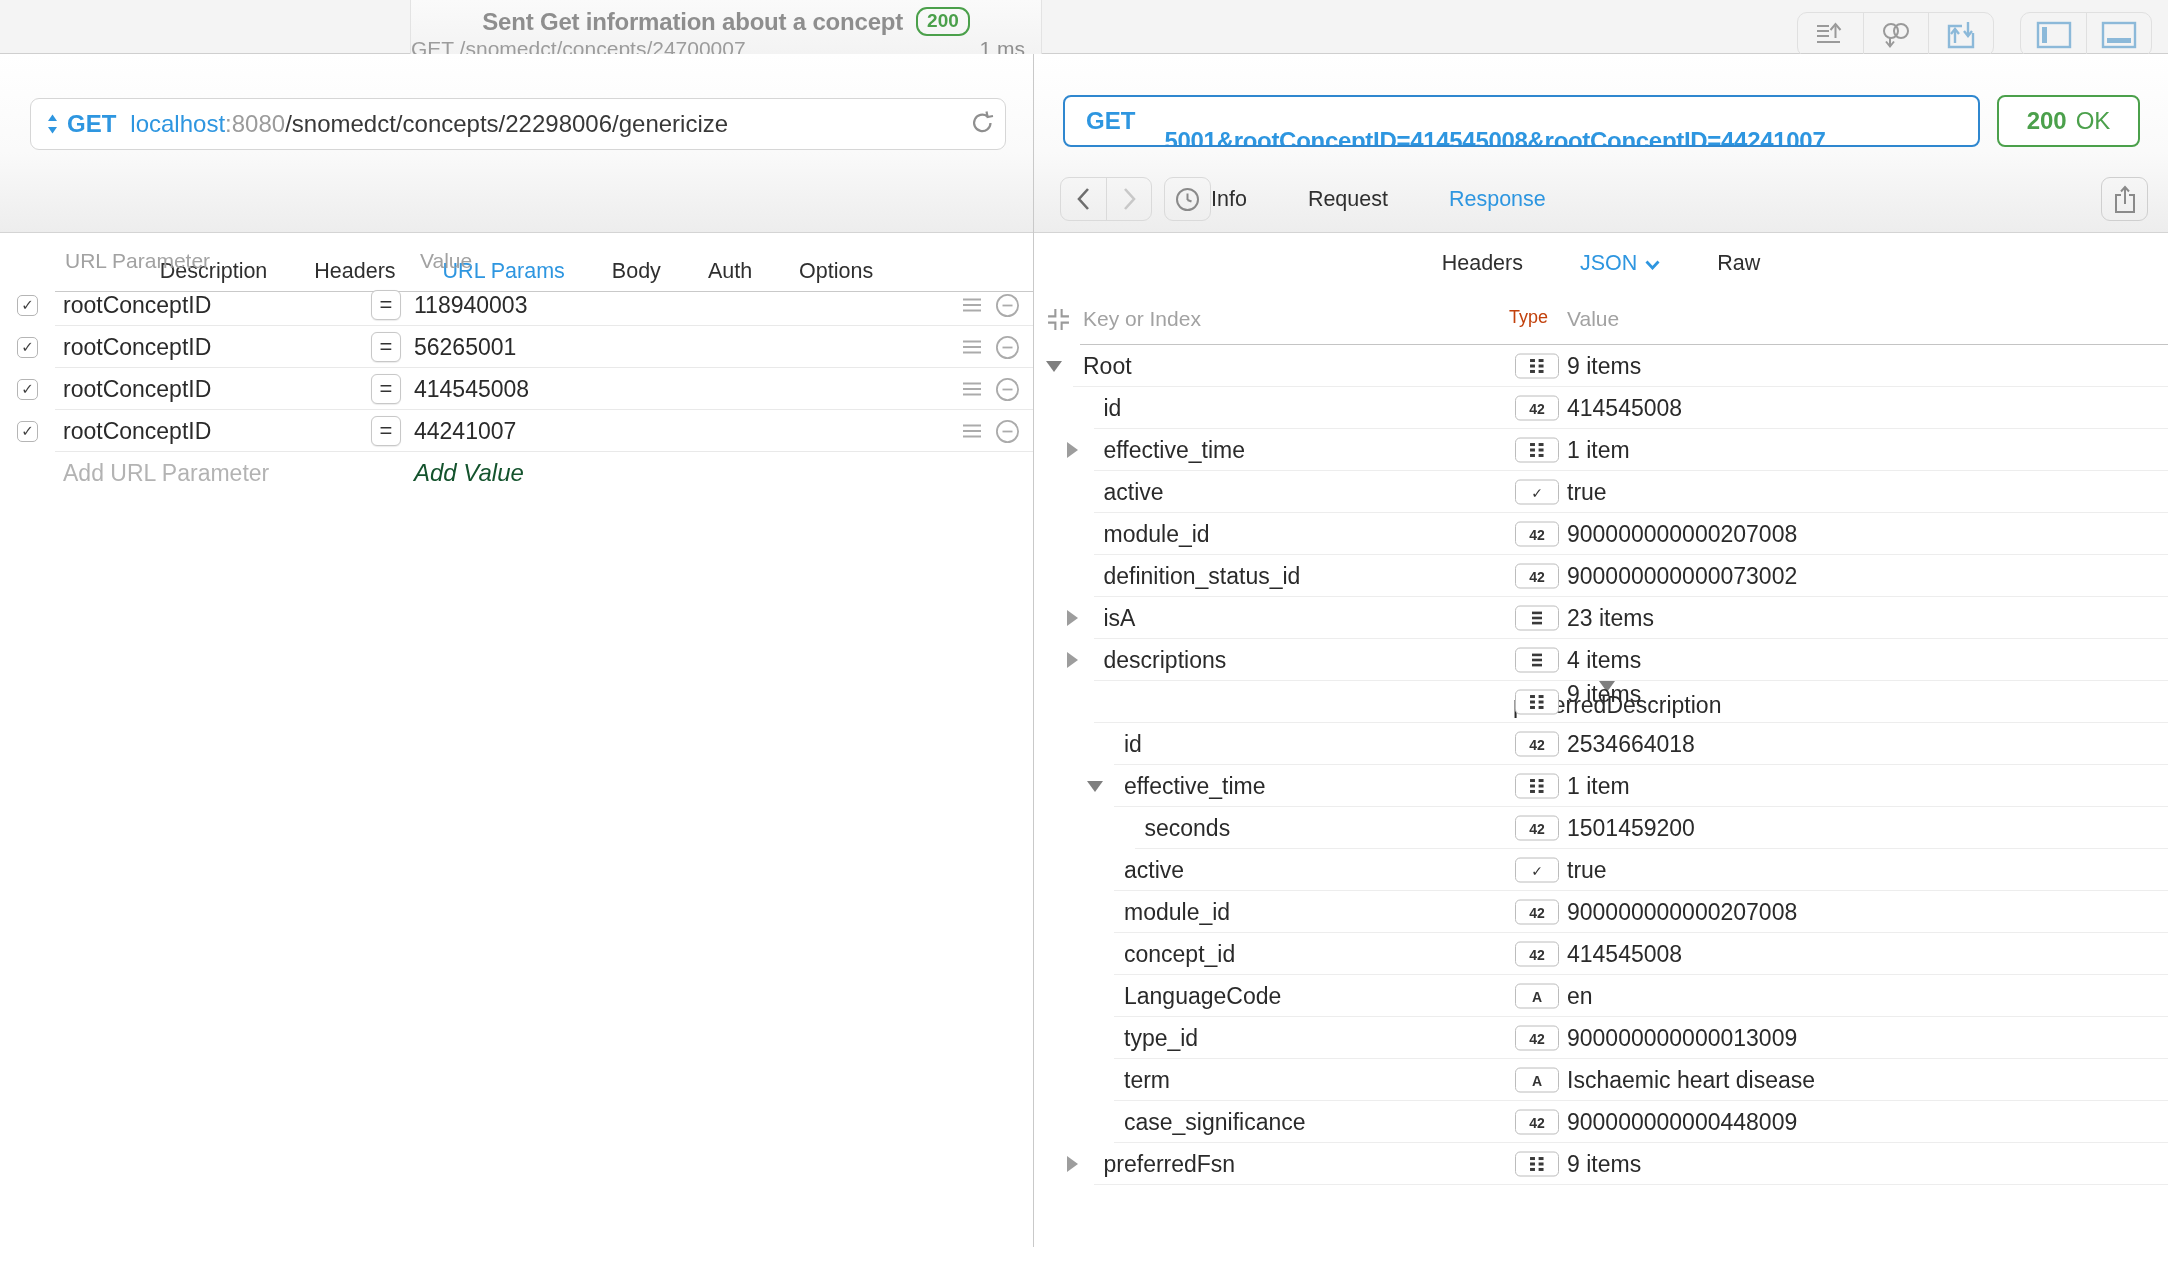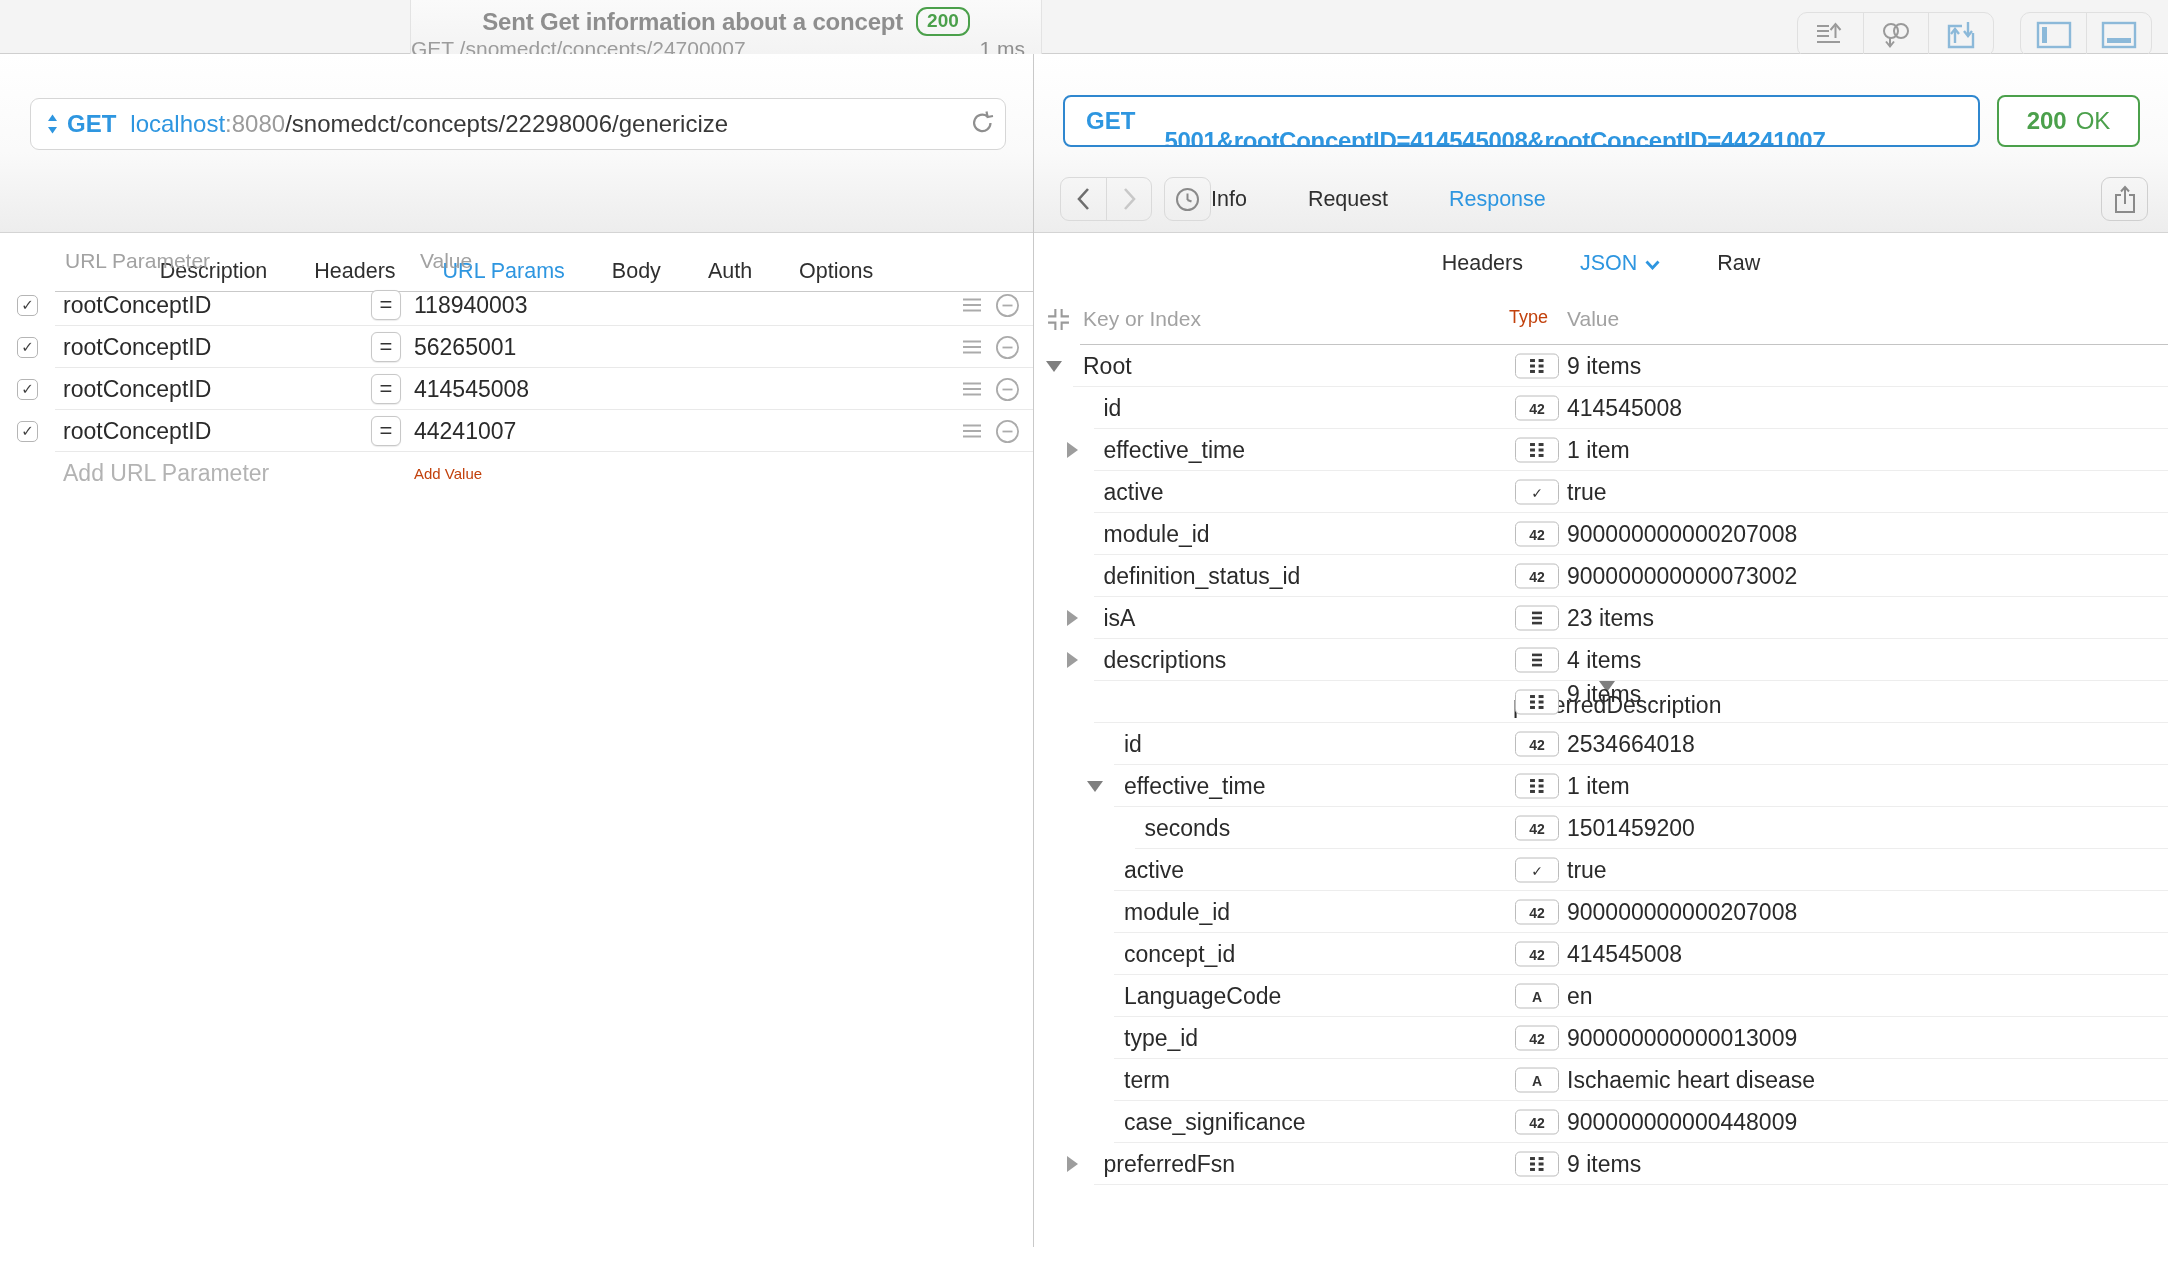--- a/index.html
+++ b/index.html
@@ -66,21 +66,21 @@
     font-size:15px; font-weight:700; color:#3f3f3f; cursor:pointer; }
   .pname { margin-left:25px; width:262px; font-size:23px; color:#2a2a2a; }
   .eq-btn { margin-left:46px; width:30px; height:30px; border:1px solid #c8c8c8; border-radius:6px;
     background:#fff; font-size:22px; color:#333; display:flex; align-items:center; justify-content:center;
     font-family:inherit; cursor:pointer; box-shadow:0 0.5px 1px rgba(0,0,0,.08); }
   .pval { margin-left:13px; flex:1; font-size:23px; color:#2a2a2a; }
   .row-icons { display:flex; align-items:center; gap:13px; margin-right:13px; }
   .icon-btn { background:none; border:none; cursor:pointer; display:flex; align-items:center; }
   .add-row { position:relative; height:42px; display:flex; align-items:center; }
   .add-name { margin-left:63px; width:351px; font-size:23px; color:#b3b3b3; }
-  .add-val { font-size:15px; color:#c2410c; }
+  .add-val { font-size:24px; color:#14532d;font-style:italic; }
 
   
   .resp-url-box { position:absolute; left:29px; top:41px; width:917px; height:52px;
     border:2px solid #2f87cf; border-radius:8px; background:#fff; display:flex; align-items:center;
     padding-left:21px; white-space:nowrap; overflow:hidden; }
   .resp-get { color:#2e96e0; font-weight:700; font-size:24px; margin-right:10px; }
   .resp-url { color:#2e96e0; font-weight:600; font-size:24px; letter-spacing:-0.3px;margin-top:40px; }
   .resp-status-box { position:absolute; right:28px; top:41px; width:143px; height:52px;
     border:2px solid #4ba04b; border-radius:8px; background:#fff; display:flex;
     align-items:center; justify-content:center; gap:9px; }

